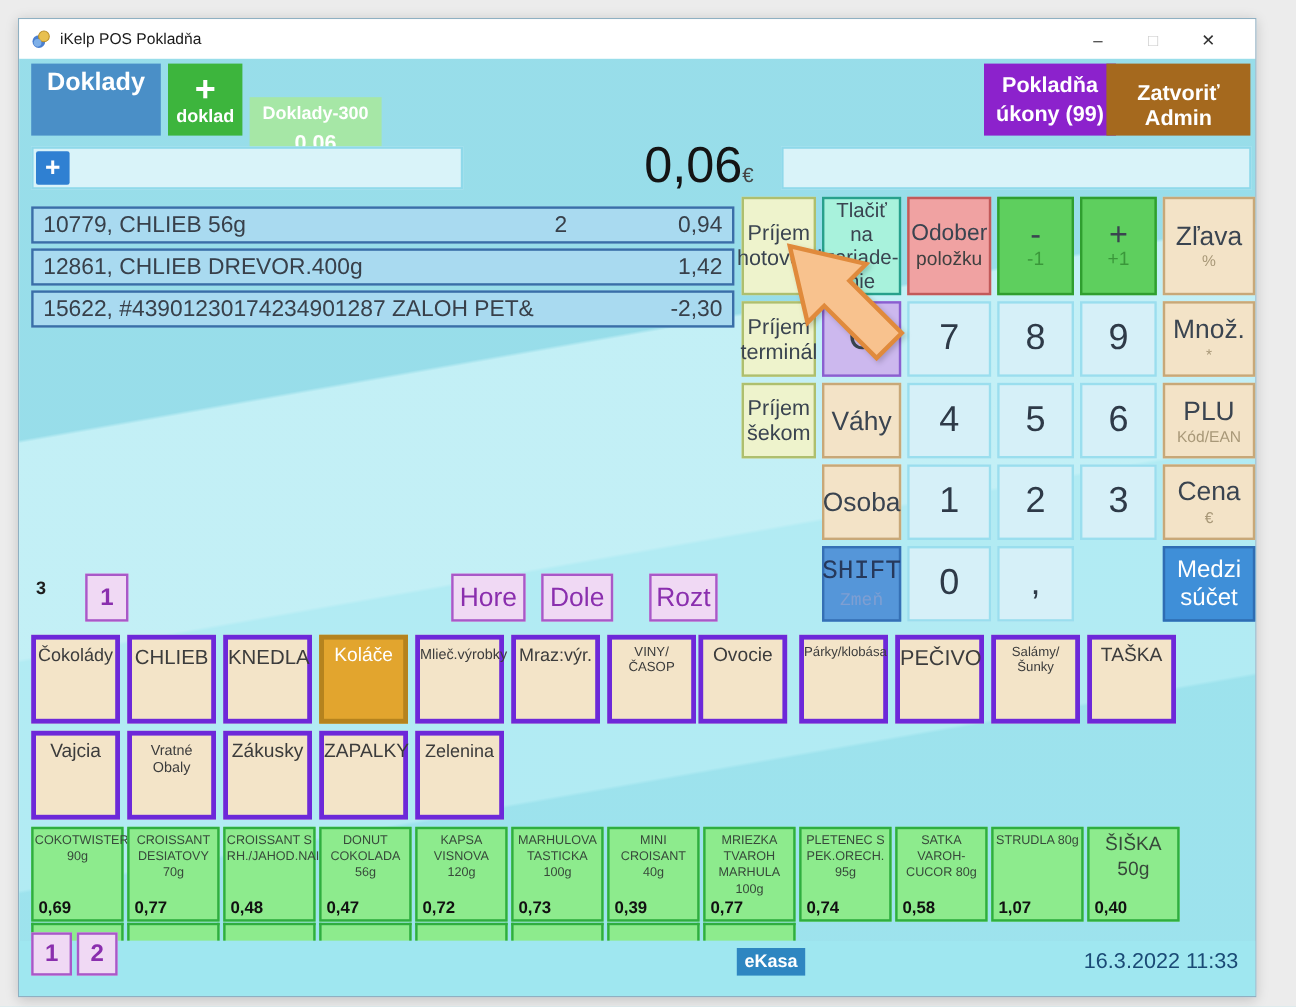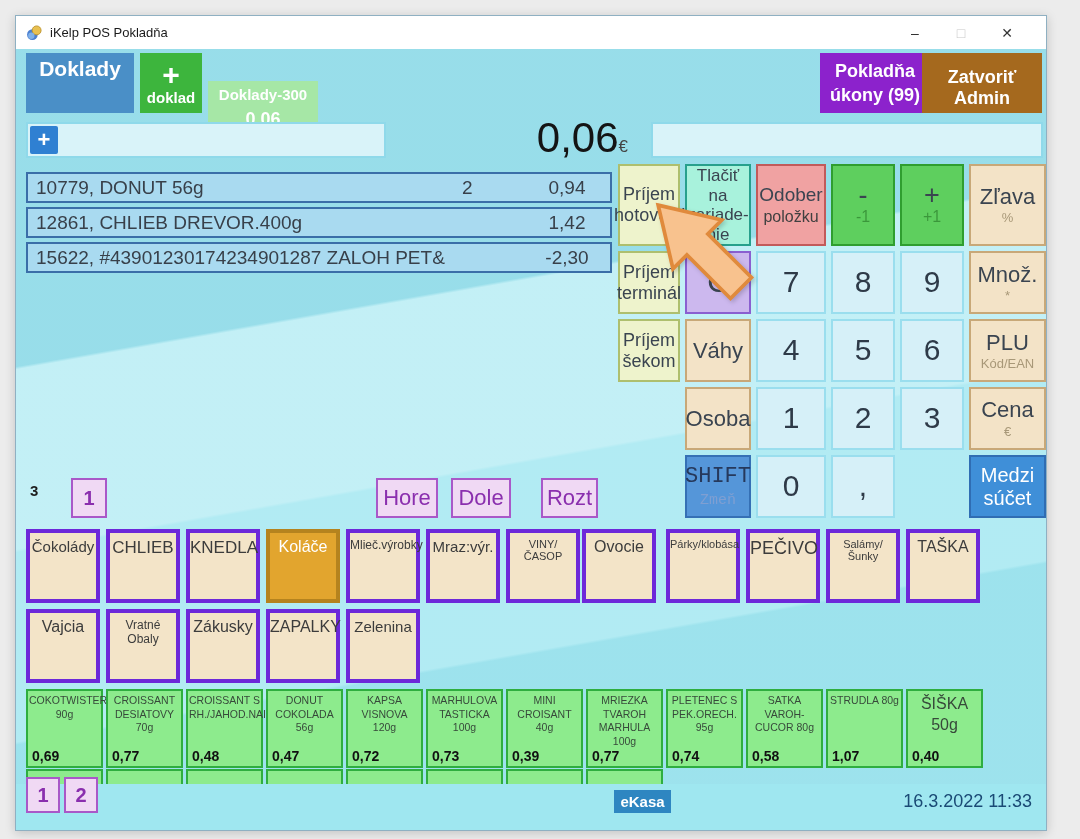--- a/index.html
+++ b/index.html
@@ -54,21 +54,21 @@
   .total { position:absolute; left:420px; top:98px; width:192px; text-align:right; font-size:42px; color:#141414; line-height:48px; white-space:nowrap; }
   .total .euro { font-size:17px; color:#444; }
   
   .receipt-row {
     position:absolute; left:10px; width:586px; height:31px;
     background:#a9daf0; border:2px solid #3a6ea8;
     display:flex; align-items:center; font-size:19px; color:#38404a;
   }
   .r-name { flex:1; padding-left:8px; white-space:nowrap; overflow:hidden; }
   .r-qty  { width:70px; text-align:left; }
-  .r-price{ width:78px; text-align:center; padding-right:8px; }
+  .r-price{ width:78px; text-align:right; padding-right:8px; }
   
   .keypad {
     position:absolute; left:602px; top:148px; width:428px; height:354px;
     display:grid; grid-template-columns:62px 66px 70px 64px 64px 1fr;
     grid-template-rows:repeat(5,1fr); gap:5px;
   }
   .kbtn { border:2px solid; display:flex; flex-direction:column; align-items:center; justify-content:center; text-align:center; color:#3a4450; line-height:1.15; }
   .kbtn .sub { font-size:15px; color:rgba(50,50,50,0.42); margin-top:2px; }
   .k-yellow { background:#eef3cc; border-color:#aebf6e; font-size:18px; }
   .k-aqua   { background:#a8f2dc; border-color:#27a08c; font-size:17px; }
@@ -152,21 +152,21 @@
   </div>
 
   <div class="entry-left">
     <div class="btn-plus-small">+</div>
     <span></span>
   </div>
   <div class="total"><span>0,06</span><span class="euro">€</span></div>
   <div class="entry-right"><span></span></div>
 
   <div class="receipt-row" style="top:156px">
-    <span class="r-name">10779, DONUT 56g</span>
+    <span class="r-name">10779, CHLIEB 56g</span>
     <span class="r-qty">2</span>
     <span class="r-price">0,94</span>
   </div>
   <div class="receipt-row" style="top:191px">
     <span class="r-name">12861, CHLIEB DREVOR.400g</span>
     <span class="r-qty"></span>
     <span class="r-price">1,42</span>
   </div>
   <div class="receipt-row" style="top:226px">
     <span class="r-name">15622, #43901230174234901287 ZALOH PET&amp;</span>

